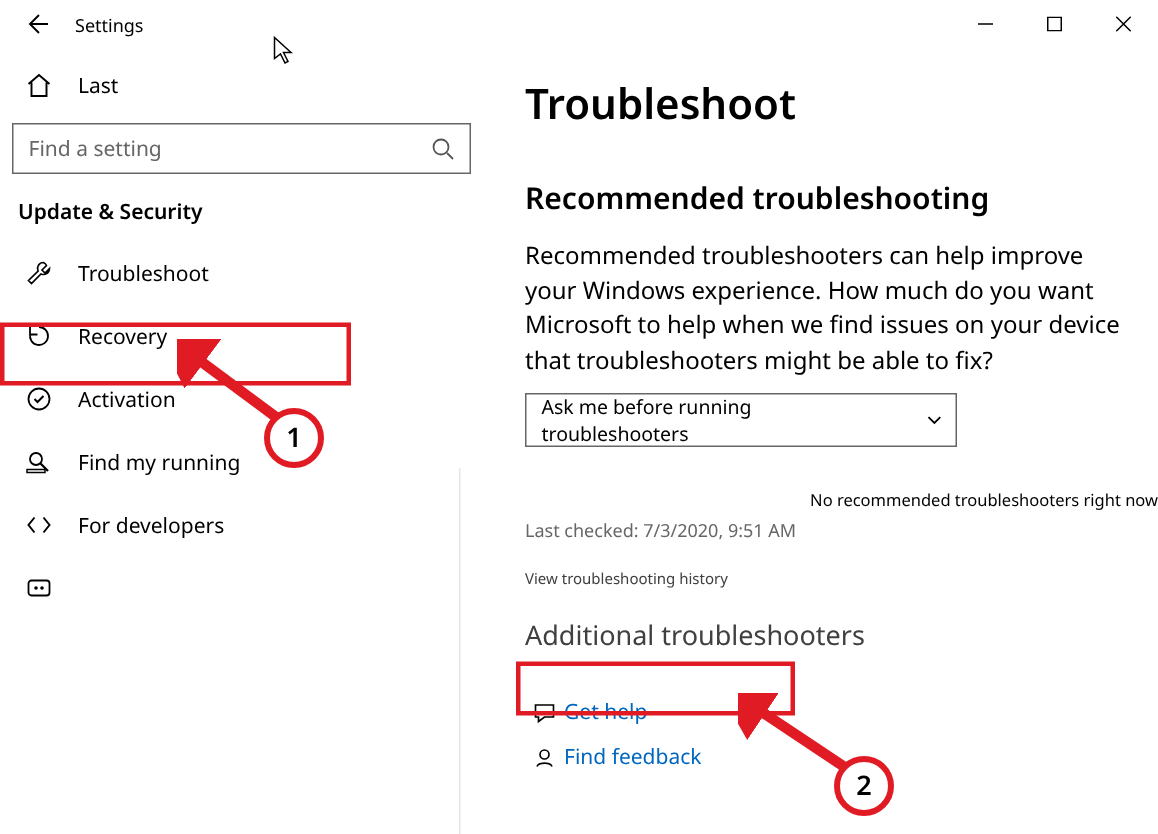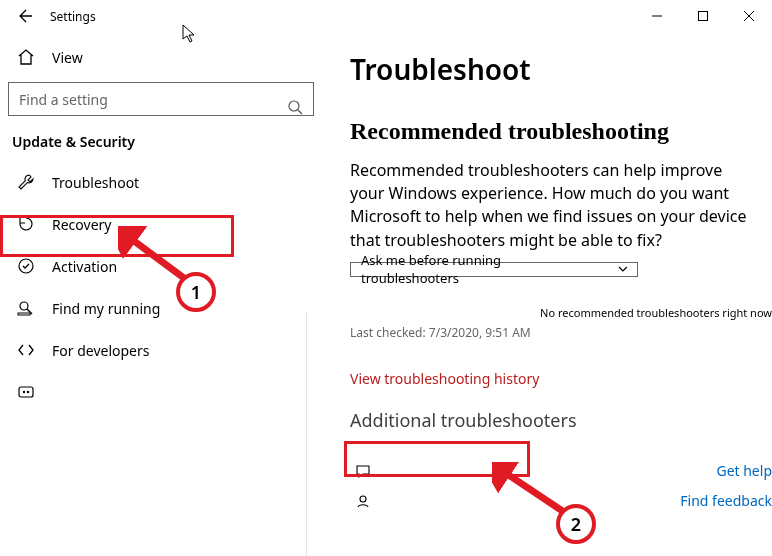--- a/index.html
+++ b/index.html
@@ -6,37 +6,37 @@
   body { width: 772px; height: 556px; background: #fff; color: #000; overflow: hidden; position: relative; }
   .titlebar { display: flex; align-items: center; height: 32px; padding-left: 10px; }
   .back-btn { width: 32px; height: 32px; display: flex; align-items: center; justify-content: center; cursor: pointer; }
   .app-title { font-size: 12px; padding-left: 8px; }
   .win-controls { margin-left: auto; display: flex; }
   .win-btn { width: 46px; height: 32px; display: flex; align-items: center; justify-content: center; cursor: pointer; }
   .container { display: flex; height: calc(100% - 32px); }
   .sidebar { width: 320px; padding: 6px 0 0 4px; position: relative; overflow: hidden; }
   .home { display: flex; align-items: center; height: 38px; padding-left: 12px; font-size: 14px; cursor: pointer; }
   .home .icon, .nav-item .icon { width: 20px; height: 20px; margin-right: 16px; display: flex; align-items: center; justify-content: center; color: #000; }
-  .search-wrap { margin: 6px 0 0 4px; width: 306px; height: 34px; border: 1px solid #666; display: flex; align-items: flex-end; position: relative; }
+  .search-wrap { margin: 6px 0 0 4px; width: 306px; height: 34px; border: 1px solid #666; display: flex; align-items: center; position: relative; }
   .search-input { flex: 1; border: none; outline: none; font-size: 14px; padding: 0 10px; height: 32px; background:transparent; }
   .search-input::placeholder { color: #666; }
   .search-icon { width: 36px; display:flex; align-items:center; justify-content:center; color:#555; }
   .category { font-size: 14px; font-weight: 600; padding: 16px 0 10px 8px; }
   .nav-list { }
   .nav-item { display: flex; align-items: center; height: 42px; padding-left: 12px; font-size: 14px; cursor: pointer; position: relative; }
   .content { flex: 1; padding: 18px 0 0 30px; position: relative; }
   .page-title { font-size: 28px; font-weight: 600; margin-bottom: 30px; }
-  .section-title { font-size: 24px; font-weight: 600; margin-bottom: 14px; font-family: Liberation Serif, serif; }
+  .section-title { font-size: 20px; font-weight: 600; margin-bottom: 14px; }
   .desc { font-size: 16px; max-width: 406px; line-height: 1.45; margin-bottom: 10px; }
   .desc3 { font-size: 11px; margin-bottom: 4px; text-align: right; }
-  .desc4 { font-size: 12px; color: #666; margin-bottom: 26px; }
-  .select { width: 288px; height: 15px; border: 1px solid #666; display:flex; align-items:center; justify-content: space-between; padding: 0 8px 0 10px; font-size:13px; cursor:pointer; margin-bottom: 28px; gap: 18px; }
-  .link { color: #b91c1c; font-size: 14px; cursor: pointer; display:inline-block; margin-bottom: 20px; }
+  .desc4 { font-size: 12px; color: #666; margin-bottom: 10px; }
+  .select { width: 288px; height: 36px; border: 1px solid #666; display:flex; align-items:center; justify-content: space-between; padding: 0 8px 0 10px; font-size:13px; cursor:pointer; margin-bottom: 28px; gap: 18px; }
+  .link { color: #404040; font-size: 10px; cursor: pointer; display:inline-block; margin-bottom: 20px; }
   .link2 { color: #404040; font-size: 18px; cursor: pointer; display:inline-block; }
-  .help-row { display:flex; align-items:center; font-size:14px; color:#0067c0; cursor:pointer; height: 26px; margin-top: 4px; justify-content: space-between;}
+  .help-row { display:flex; align-items:center; font-size:14px; color:#0067c0; cursor:pointer; height: 26px; margin-top: 4px;}
   .help-row .hicon { width: 26px; color:#000; display:flex; align-items:center; justify-content:center; }
   .divider-shade { position:absolute; left:306px; top:312px; bottom:0; width:14px; border-left: 1px solid #e5e5e5; }
   
   .ann-box { position:absolute; border:3px solid #e01b24; pointer-events:none; }
   .ann-circle { position:absolute; width:40px; height:40px; border:4px solid #e01b24; border-radius:50%; background:#fff; display:flex; align-items:center; justify-content:center; font-size:18px; font-weight:600; pointer-events:none; }
   .ann-arrow { position:absolute; pointer-events:none; }
   .cursor { position:absolute; left:182px; top:24px; pointer-events:none; }
   svg { display:block; }
 </style>
 </head>
@@ -70,21 +70,21 @@
 
 <div class="container">
 
   <div class="sidebar">
     <div class="home">
       <span class="icon">
         <svg width="18" height="18" viewBox="0 0 18 18">
             <path d="M2 8 L9 2 L16 8 M4 7 V16 H14 V7" fill="none" stroke="#000" stroke-width="1.3"></path>
           </svg>
       </span>
-      <span>View</span>
+      <span>Last</span>
     </div>
     <div class="search-wrap">
       <input class="search-input" type="text" placeholder="Find a setting" style="">
       <span class="search-icon">
         <svg width="16" height="16" viewBox="0 0 16 16">
             <circle cx="7" cy="7" r="5" fill="none" stroke="#555" stroke-width="1.2"></circle>
             <line x1="11" y1="11" x2="15" y2="15" stroke="#555" stroke-width="1.2"></line>
           </svg>
       </span>
     </div>

